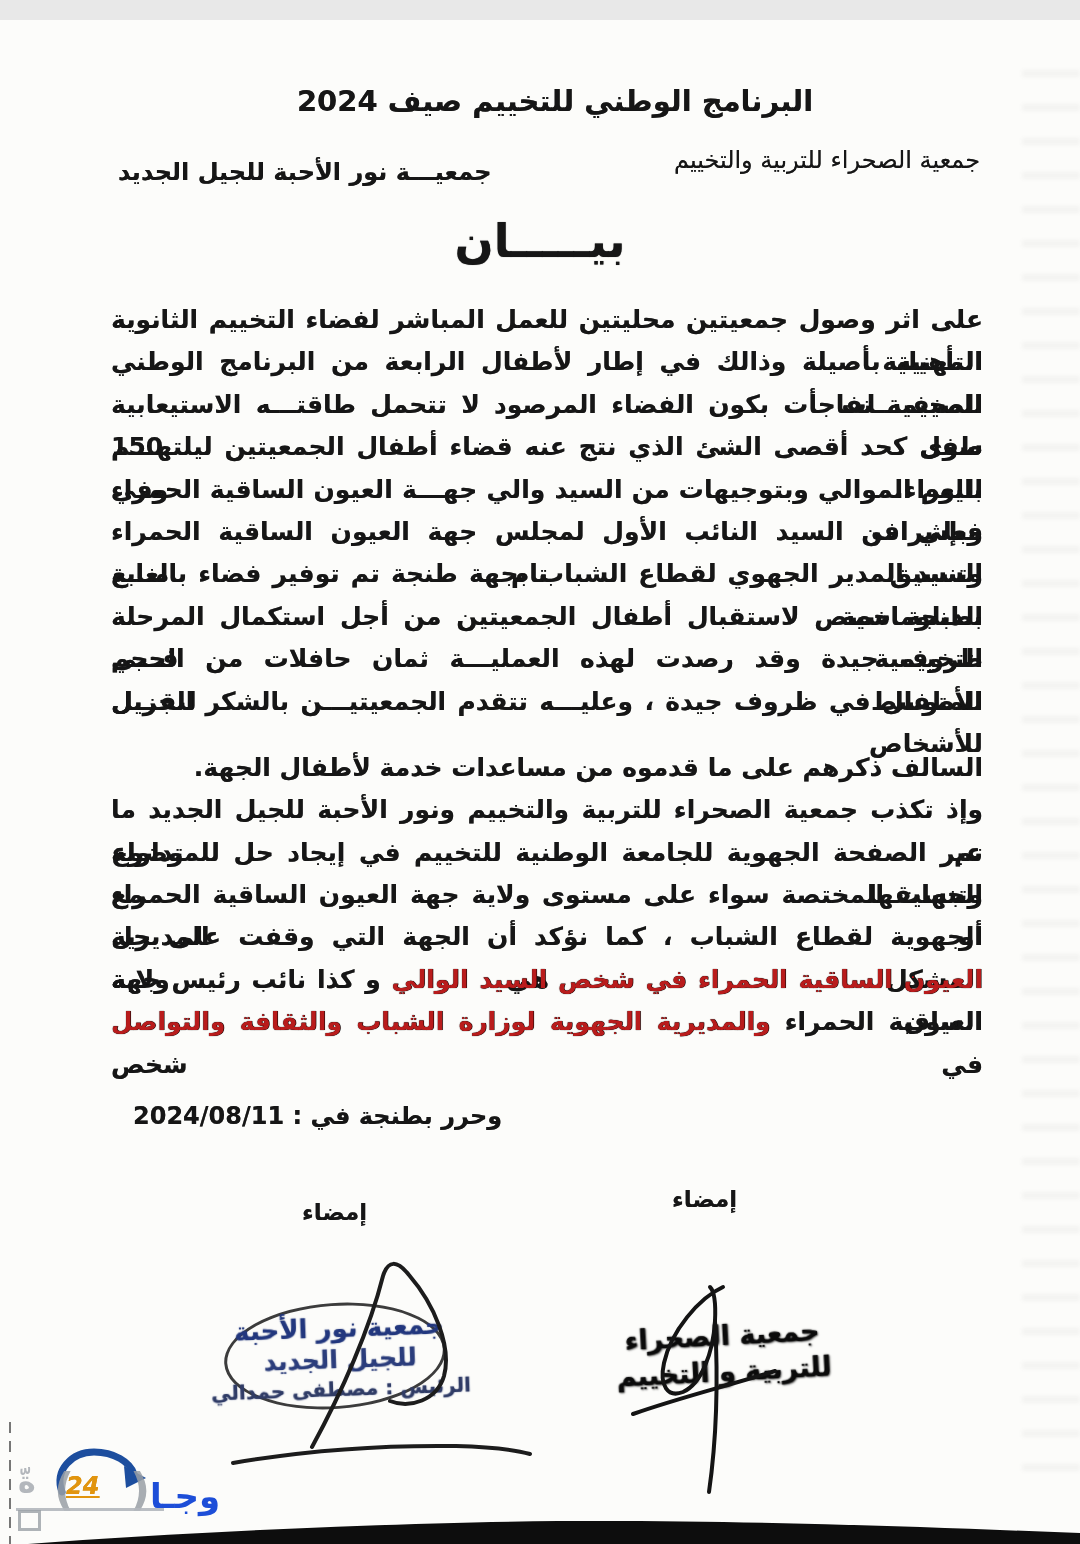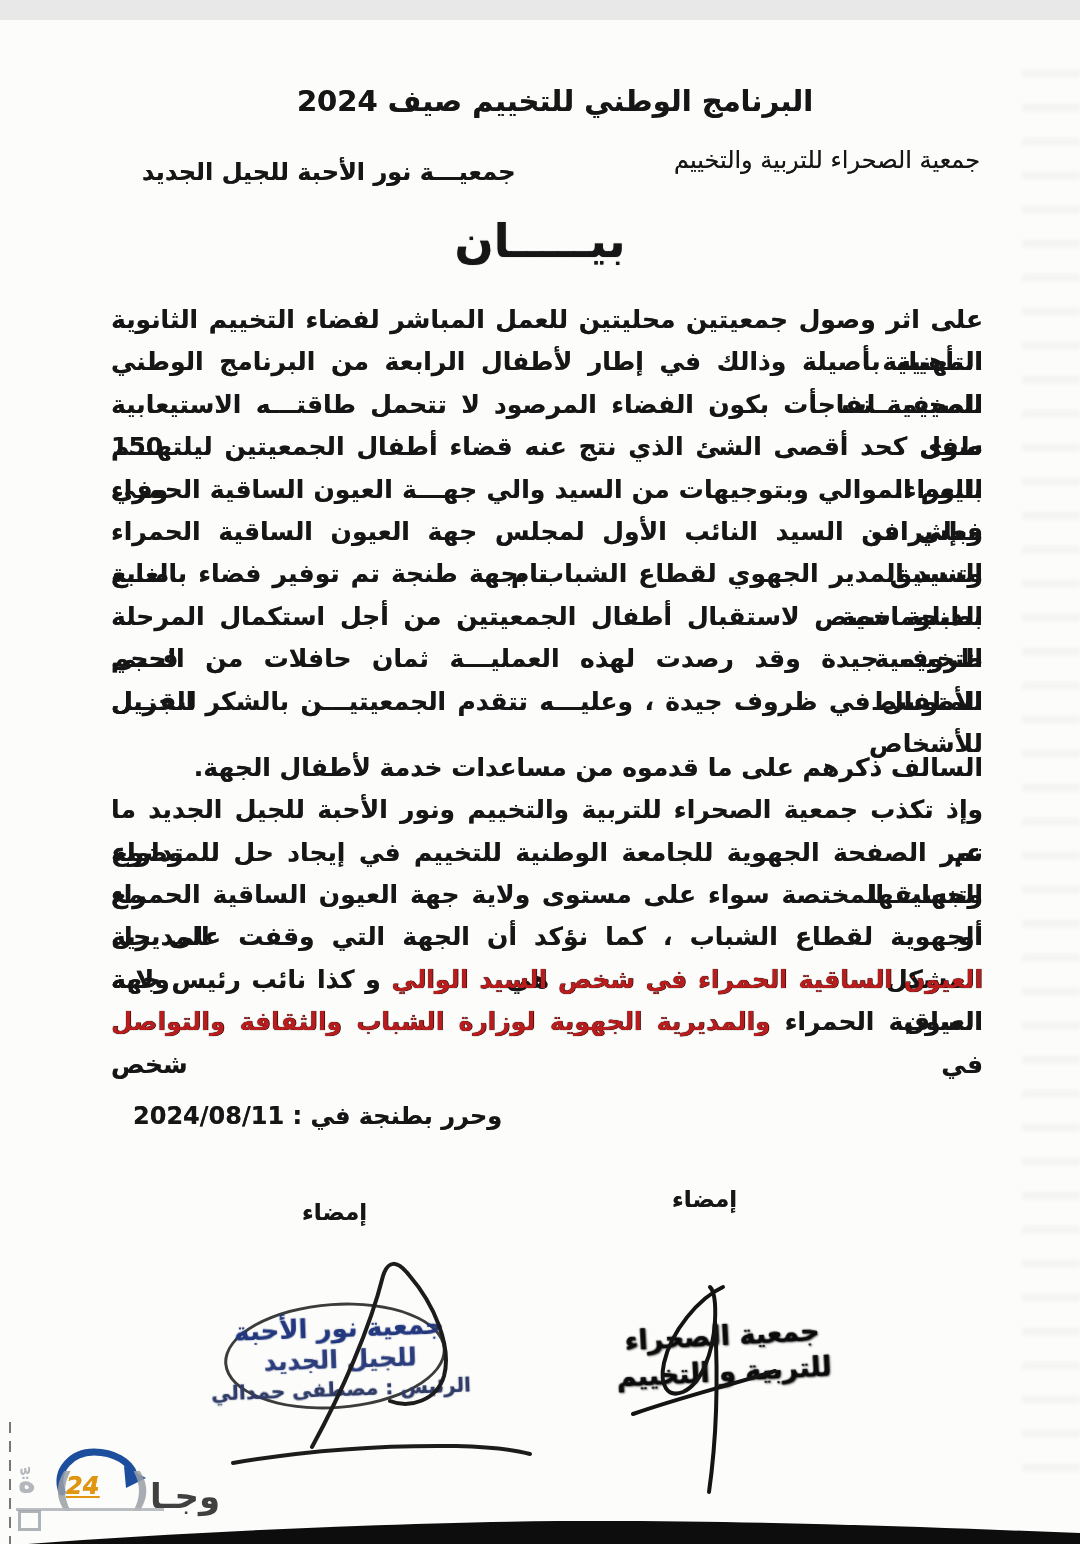--- a/index.html
+++ b/index.html
@@ -26,21 +26,20 @@
   }
   .orgs-right{
     position:absolute;top:146px;right:100px;
     direction:rtl;font-size:24px;font-weight:normal;
     text-shadow:0 0 .6px rgba(0,0,0,.65);
   }
   .orgs-left{
     position:absolute;top:158px;left:118px;
     direction:rtl;font-size:24px;font-weight:bold;
     text-shadow:0 0 .6px rgba(0,0,0,.65);
-    margin-left:24px;
   }
   .heading{
     position:absolute;top:214px;left:0;width:1080px;
     text-align:center;direction:rtl;
     font-size:46px;font-weight:bold;
     text-shadow:0 0 .8px rgba(0,0,0,.7);
   }
   .body-block{
     position:absolute;top:299px;right:97px;width:872px;
     direction:rtl;font-size:25px;font-weight:bold;
@@ -104,21 +103,21 @@
   .wm-open{left:44px;}
   .wm-close{left:120px;}
   .wm-num{
     position:absolute;left:56px;top:22px;
     color:#e2950e;font-size:24px;font-weight:bold;font-style:italic;
     text-shadow:0 0 .5px #c47f08;
     text-decoration:underline;
   }
   .wm-ar-right{
     position:absolute;left:140px;top:26px;direction:rtl;
-    color:#404040;font-size:34px;font-weight:bold;
+    color:#1d4ed8;font-size:34px;font-weight:bold;
   }
   .wm-ar-left{
     position:absolute;left:8px;top:14px;direction:rtl;
     color:#b3b7bc;font-size:30px;font-weight:bold;
   }
   .wm-underline{position:absolute;left:6px;top:58px;width:148px;height:3px;background:#b3b7bc;opacity:.9;}
   .wm-box{position:absolute;left:8px;top:60px;width:17px;height:15px;border:3px solid #9aa0a6;opacity:.8;}
 </style>
 </head>
 <body>

